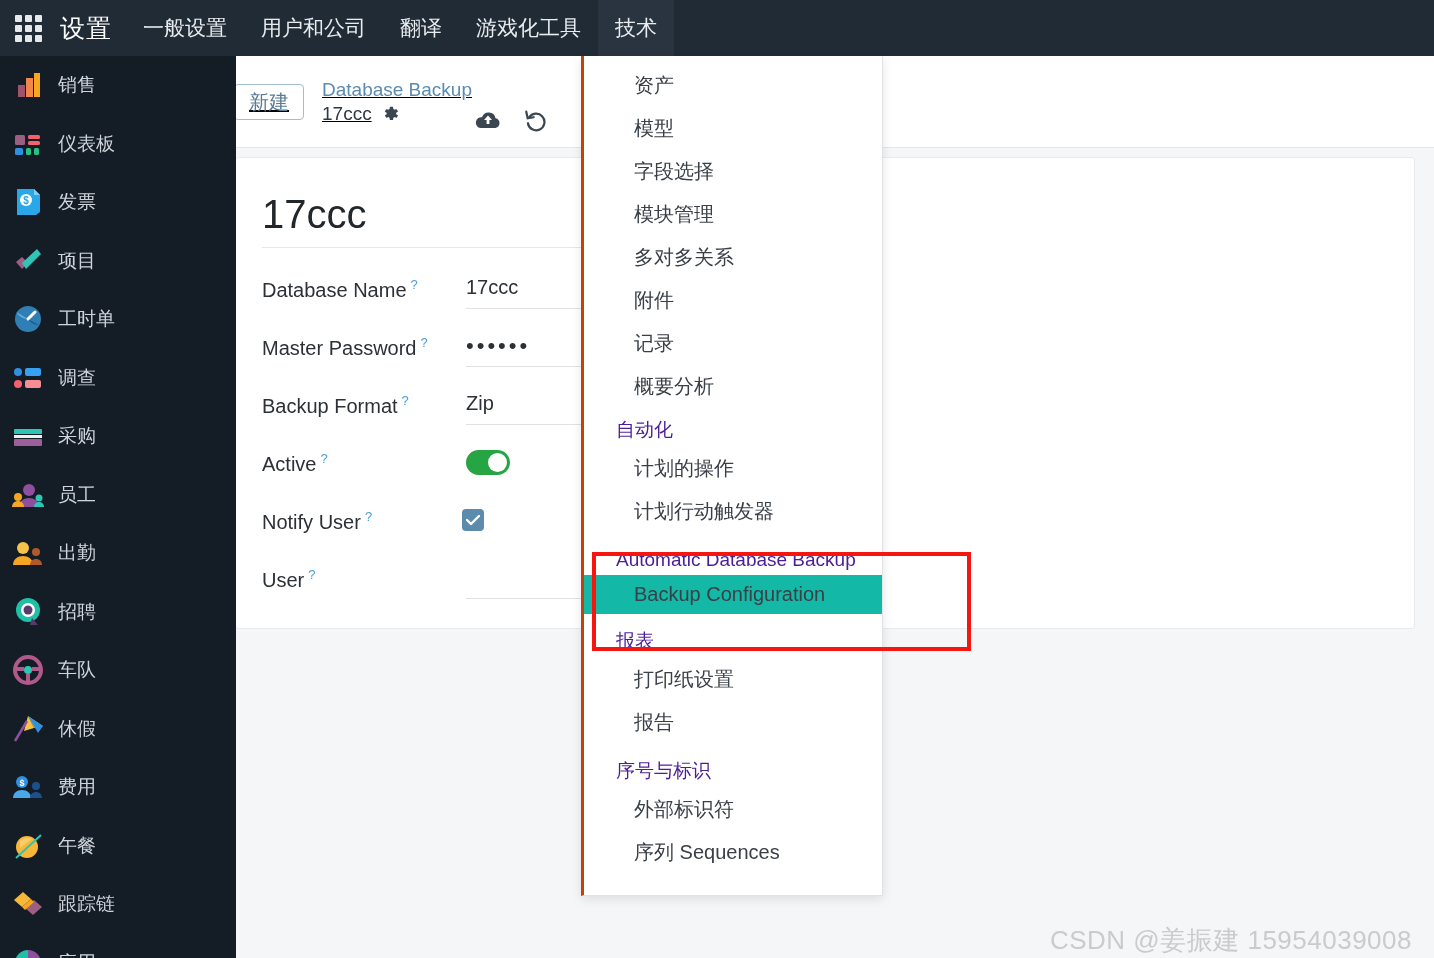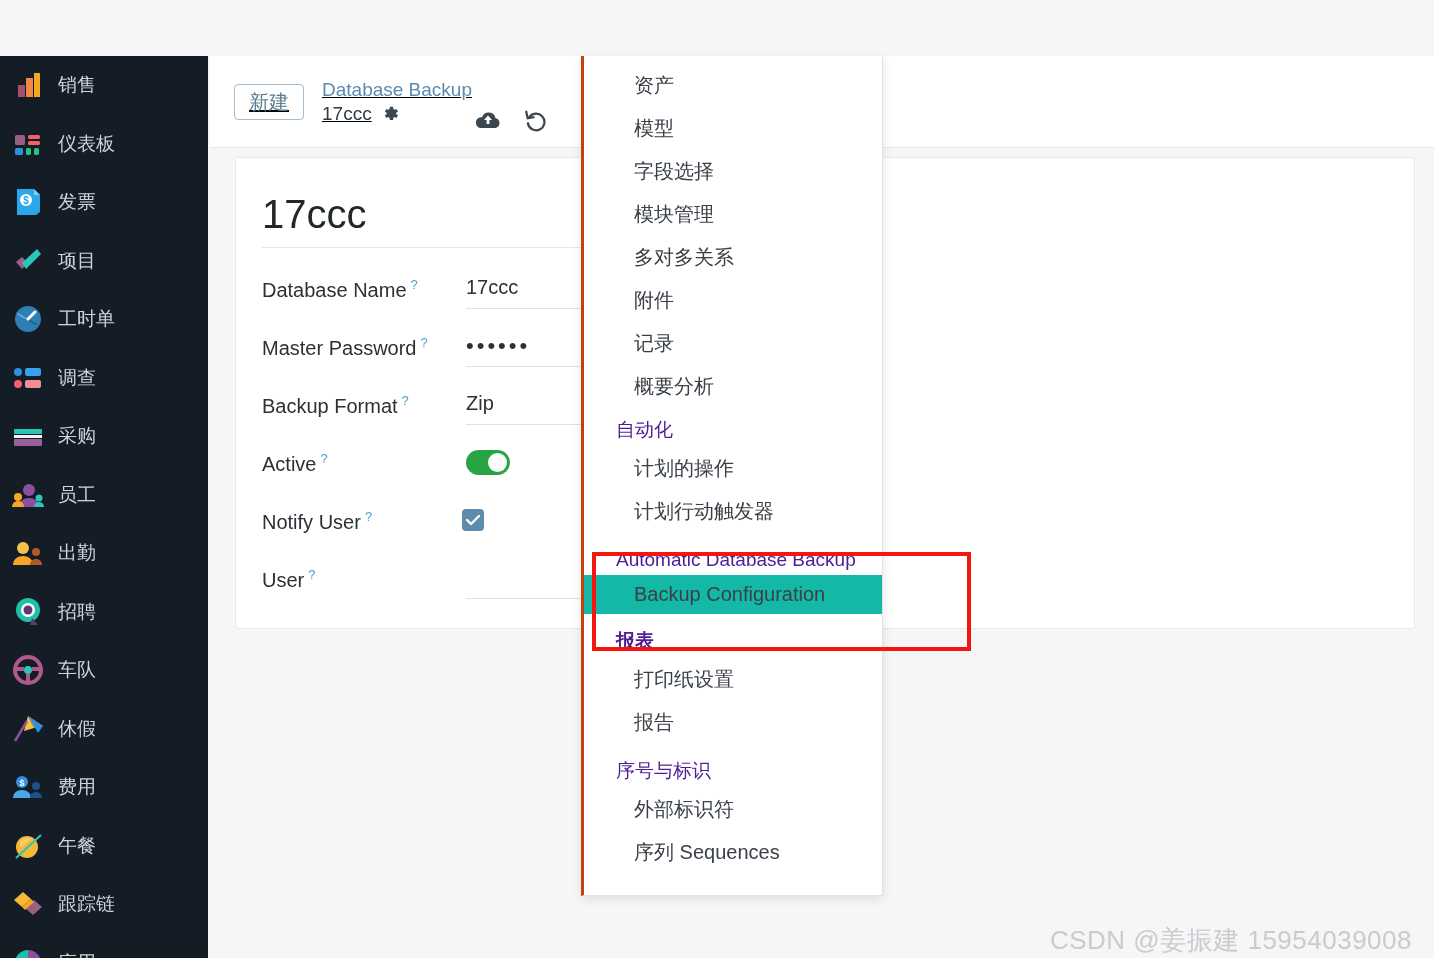--- a/index.html
+++ b/index.html
@@ -36,21 +36,21 @@
   .nav-item {
     display: flex; align-items: center;
     color: #e9ecef; font-size: 21px;
     padding: 0 17px; cursor: pointer; white-space: nowrap;
   }
   .nav-item.active { background: #2a3440; }
 
   
   .sidebar {
     position: absolute; top: 56px; left: 0;
-    width: 208px; height: 902px;
+    width: 236px; height: 902px;
     background: #141c26;
     padding-top: 0px;
     overflow: hidden;
     z-index: 30;
   }
   .side-item {
     display: flex; align-items: center;
     height: 58.5px; padding-left: 10px; cursor: pointer;
   }
   .side-icon {
@@ -188,20 +188,41 @@
     position: absolute; right: 22px; bottom: 0;
     color: #c9cbcd; font-size: 26px; letter-spacing: 0.5px;
     z-index: 5; white-space: nowrap; text-align: center;
   }
 </style>
 </head>
 <body>
 
 <div id="root">
 
+  <div class="navbar">
+    <div class="apps-grid">
+      <div class="grid">
+        <i></i>
+          <i></i>
+          <i></i>
+          <i></i>
+          <i></i>
+          <i></i>
+          <i></i>
+          <i></i>
+          <i></i>
+      </div>
+    </div>
+    <div class="nav-brand">设置</div>
+    <div class="nav-item">一般设置</div>
+    <div class="nav-item">用户和公司</div>
+    <div class="nav-item">翻译</div>
+    <div class="nav-item">游戏化工具</div>
+    <div class="nav-item active">技术</div>
+  </div>
 
   <div class="sidebar">
 
     <div class="side-item">
       <span class="side-icon">
         <svg width="36" height="36" viewBox="0 0 36 36">
           <rect x="8" y="18" width="7" height="12" fill="#a0526d"></rect>
           <rect x="16" y="11" width="7" height="19" fill="#f0864a"></rect>
           <rect x="24" y="6" width="6" height="24" fill="#f5a623"></rect>
         </svg>
@@ -509,21 +530,21 @@
     <div class="dd-item">记录</div>
     <div class="dd-item">概要分析</div>
 
     <div class="dd-head">自动化</div>
     <div class="dd-item">计划的操作</div>
     <div class="dd-item">计划行动触发器</div>
 
     <div class="dd-head" style="padding-top:16px;">Automatic Database Backup</div>
     <div class="dd-item highlight">Backup Configuration</div>
 
-    <div class="dd-head" style="padding-top:14px;font-weight:bold;">报表</div>
+    <div class="dd-head" style="padding-top:14px;">报表</div>
     <div class="dd-item">打印纸设置</div>
     <div class="dd-item">报告</div>
 
     <div class="dd-head" style="padding-top:14px;">序号与标识</div>
     <div class="dd-item">外部标识符</div>
     <div class="dd-item">序列 Sequences</div>
   </div>
 
   <div class="redbox"></div>
 

